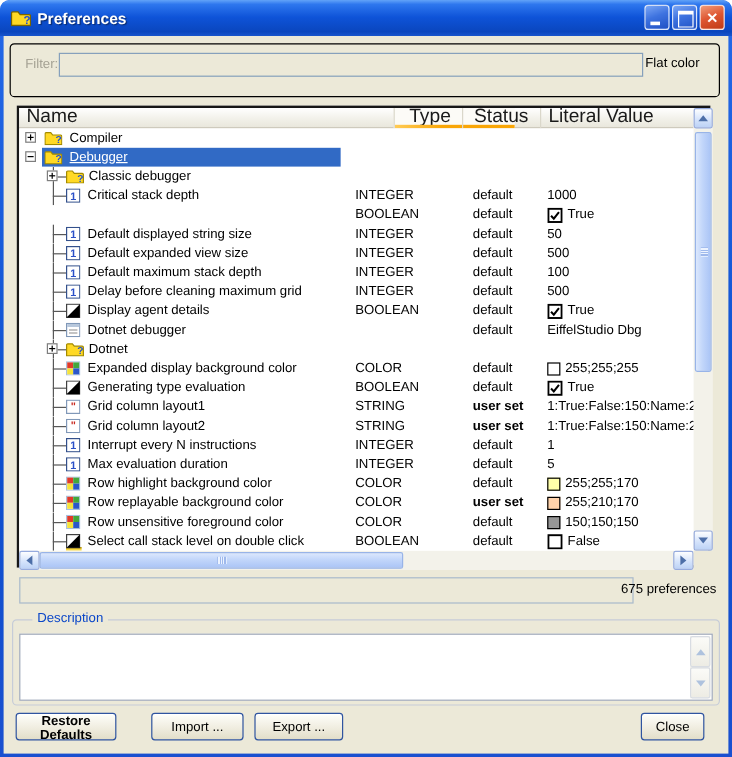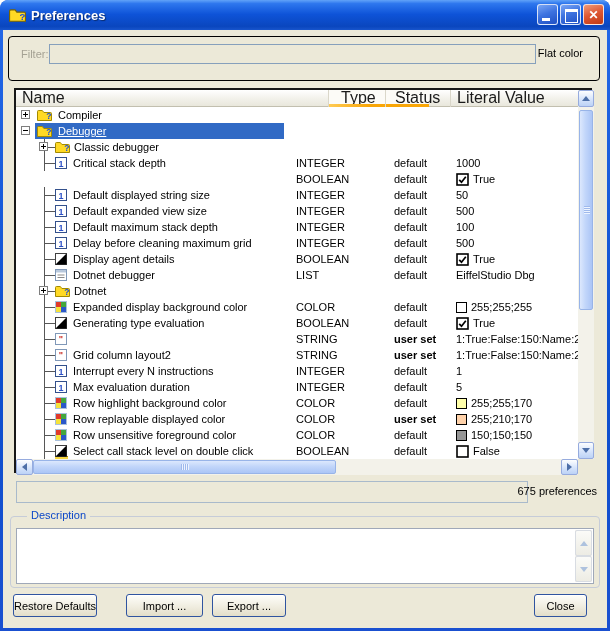--- a/index.html
+++ b/index.html
@@ -98,21 +98,21 @@
   .desc-area { position:absolute; left:13px; top:498px; width:578px; height:56px; background:#fff; border:1px solid #9FA8B8; }
   .desc-sb { position:absolute; right:1px; top:1px; width:17px; bottom:1px; background:#F4F3EE; }
   .desc-btn { position:absolute; left:0; width:17px; height:26px; background:linear-gradient(180deg,#FBFBF8,#EDECE4);
     border:1px solid #D8DCE2; border-radius:2px; display:flex; align-items:center; justify-content:center; }
   .desc-btn.up { top:0; } .desc-btn.down { bottom:0; }
   .desc-btn .tri-up { border-bottom-color:#AEC2DE; } .desc-btn .tri-down { border-top-color:#AEC2DE; }
   
   .xpbtn { position:absolute; top:564px; height:23px; border:1px solid #2F54A0; border-radius:3px;
     background:linear-gradient(180deg,#FEFEFA,#F0EDE0 55%,#E2DEC9); font:11px "Liberation Sans",sans-serif;
     color:#000; cursor:pointer; box-shadow:inset 0 1px 0 #fff; }
-  .btn-restore { left:10px;  width:84px; }
+  .btn-restore { left:10px;  width:84px;font-weight:bold; }
   .btn-import  { left:123px; width:77px; }
   .btn-export  { left:209px; width:74px; }
   .btn-close   { left:531px; width:53px; }
 </style>
 </head>
 <body>
 
 <div class="window">
   <div class="titlebar">
     <span class="title-icon" id="title-icon-slot">
@@ -319,21 +319,20 @@
               <span class="ticon">
                 <svg width="12" height="12">
                   <rect x="0.5" y="0.5" width="11" height="11" fill="#fff" stroke="#8098B8"></rect>
                   <rect x="1" y="1" width="10" height="2.5" fill="#B8C8DC"></rect>
                   <line x1="2.5" y1="6" x2="9.5" y2="6" stroke="#8A8A8A"></line>
                   <line x1="2.5" y1="8.5" x2="9.5" y2="8.5" stroke="#8A8A8A"></line>
                 </svg>
               </span>
               <span class="plabel">Dotnet debugger</span>
             </div>
-            <div class="cell ctype">LIST</div>
             <div class="cell cstatus">default</div>
             <div class="cell clit">
               <span>EiffelStudio Dbg</span>
             </div>
           </div>
           <div class="grow">
             <div class="cell cname">
               <div class="spine"></div>
               <div class="branch"></div>
               <div class="expander plus lvl1"></div>
@@ -395,20 +394,21 @@
           <div class="grow">
             <div class="cell cname">
               <div class="spine"></div>
               <div class="branch"></div>
               <span class="ticon">
                 <svg width="12" height="12">
                   <rect x="0.5" y="0.5" width="11" height="11" fill="#fff" stroke="#8098B8"></rect>
                   <text x="6" y="8.5" font-size="9" font-weight="bold" fill="#C82820" text-anchor="middle" font-family="Liberation Sans, sans-serif">"</text>
                 </svg>
               </span>
+              <span class="plabel">Grid column layout1</span>
             </div>
             <div class="cell ctype">STRING</div>
             <div class="cell cstatus userset">user set</div>
             <div class="cell clit">
               <span>1:True:False:150:Name:2:</span>
             </div>
           </div>
           <div class="grow">
             <div class="cell cname">
               <div class="spine"></div>
@@ -491,21 +491,21 @@
               <div class="branch"></div>
               <span class="ticon">
                 <svg width="12" height="12">
                   <rect x="0.5" y="0.5" width="11" height="11" fill="#fff" stroke="#A8C0DC"></rect>
                   <rect x="1" y="1" width="5" height="5" fill="#E13A2A"></rect>
                   <rect x="6" y="1" width="5" height="5" fill="#44A73C"></rect>
                   <rect x="1" y="6" width="5" height="5" fill="#F6E33A"></rect>
                   <rect x="6" y="6" width="5" height="5" fill="#2B57C9"></rect>
                 </svg>
               </span>
-              <span class="plabel">Row replayable displayed color</span>
+              <span class="plabel">Row replayable background color</span>
             </div>
             <div class="cell ctype">COLOR</div>
             <div class="cell cstatus userset">user set</div>
             <div class="cell clit">
               <span class="swatch" style="background: rgb(255, 210, 170);"></span>
               <span>255;210;170</span>
             </div>
           </div>
           <div class="grow">
             <div class="cell cname">

